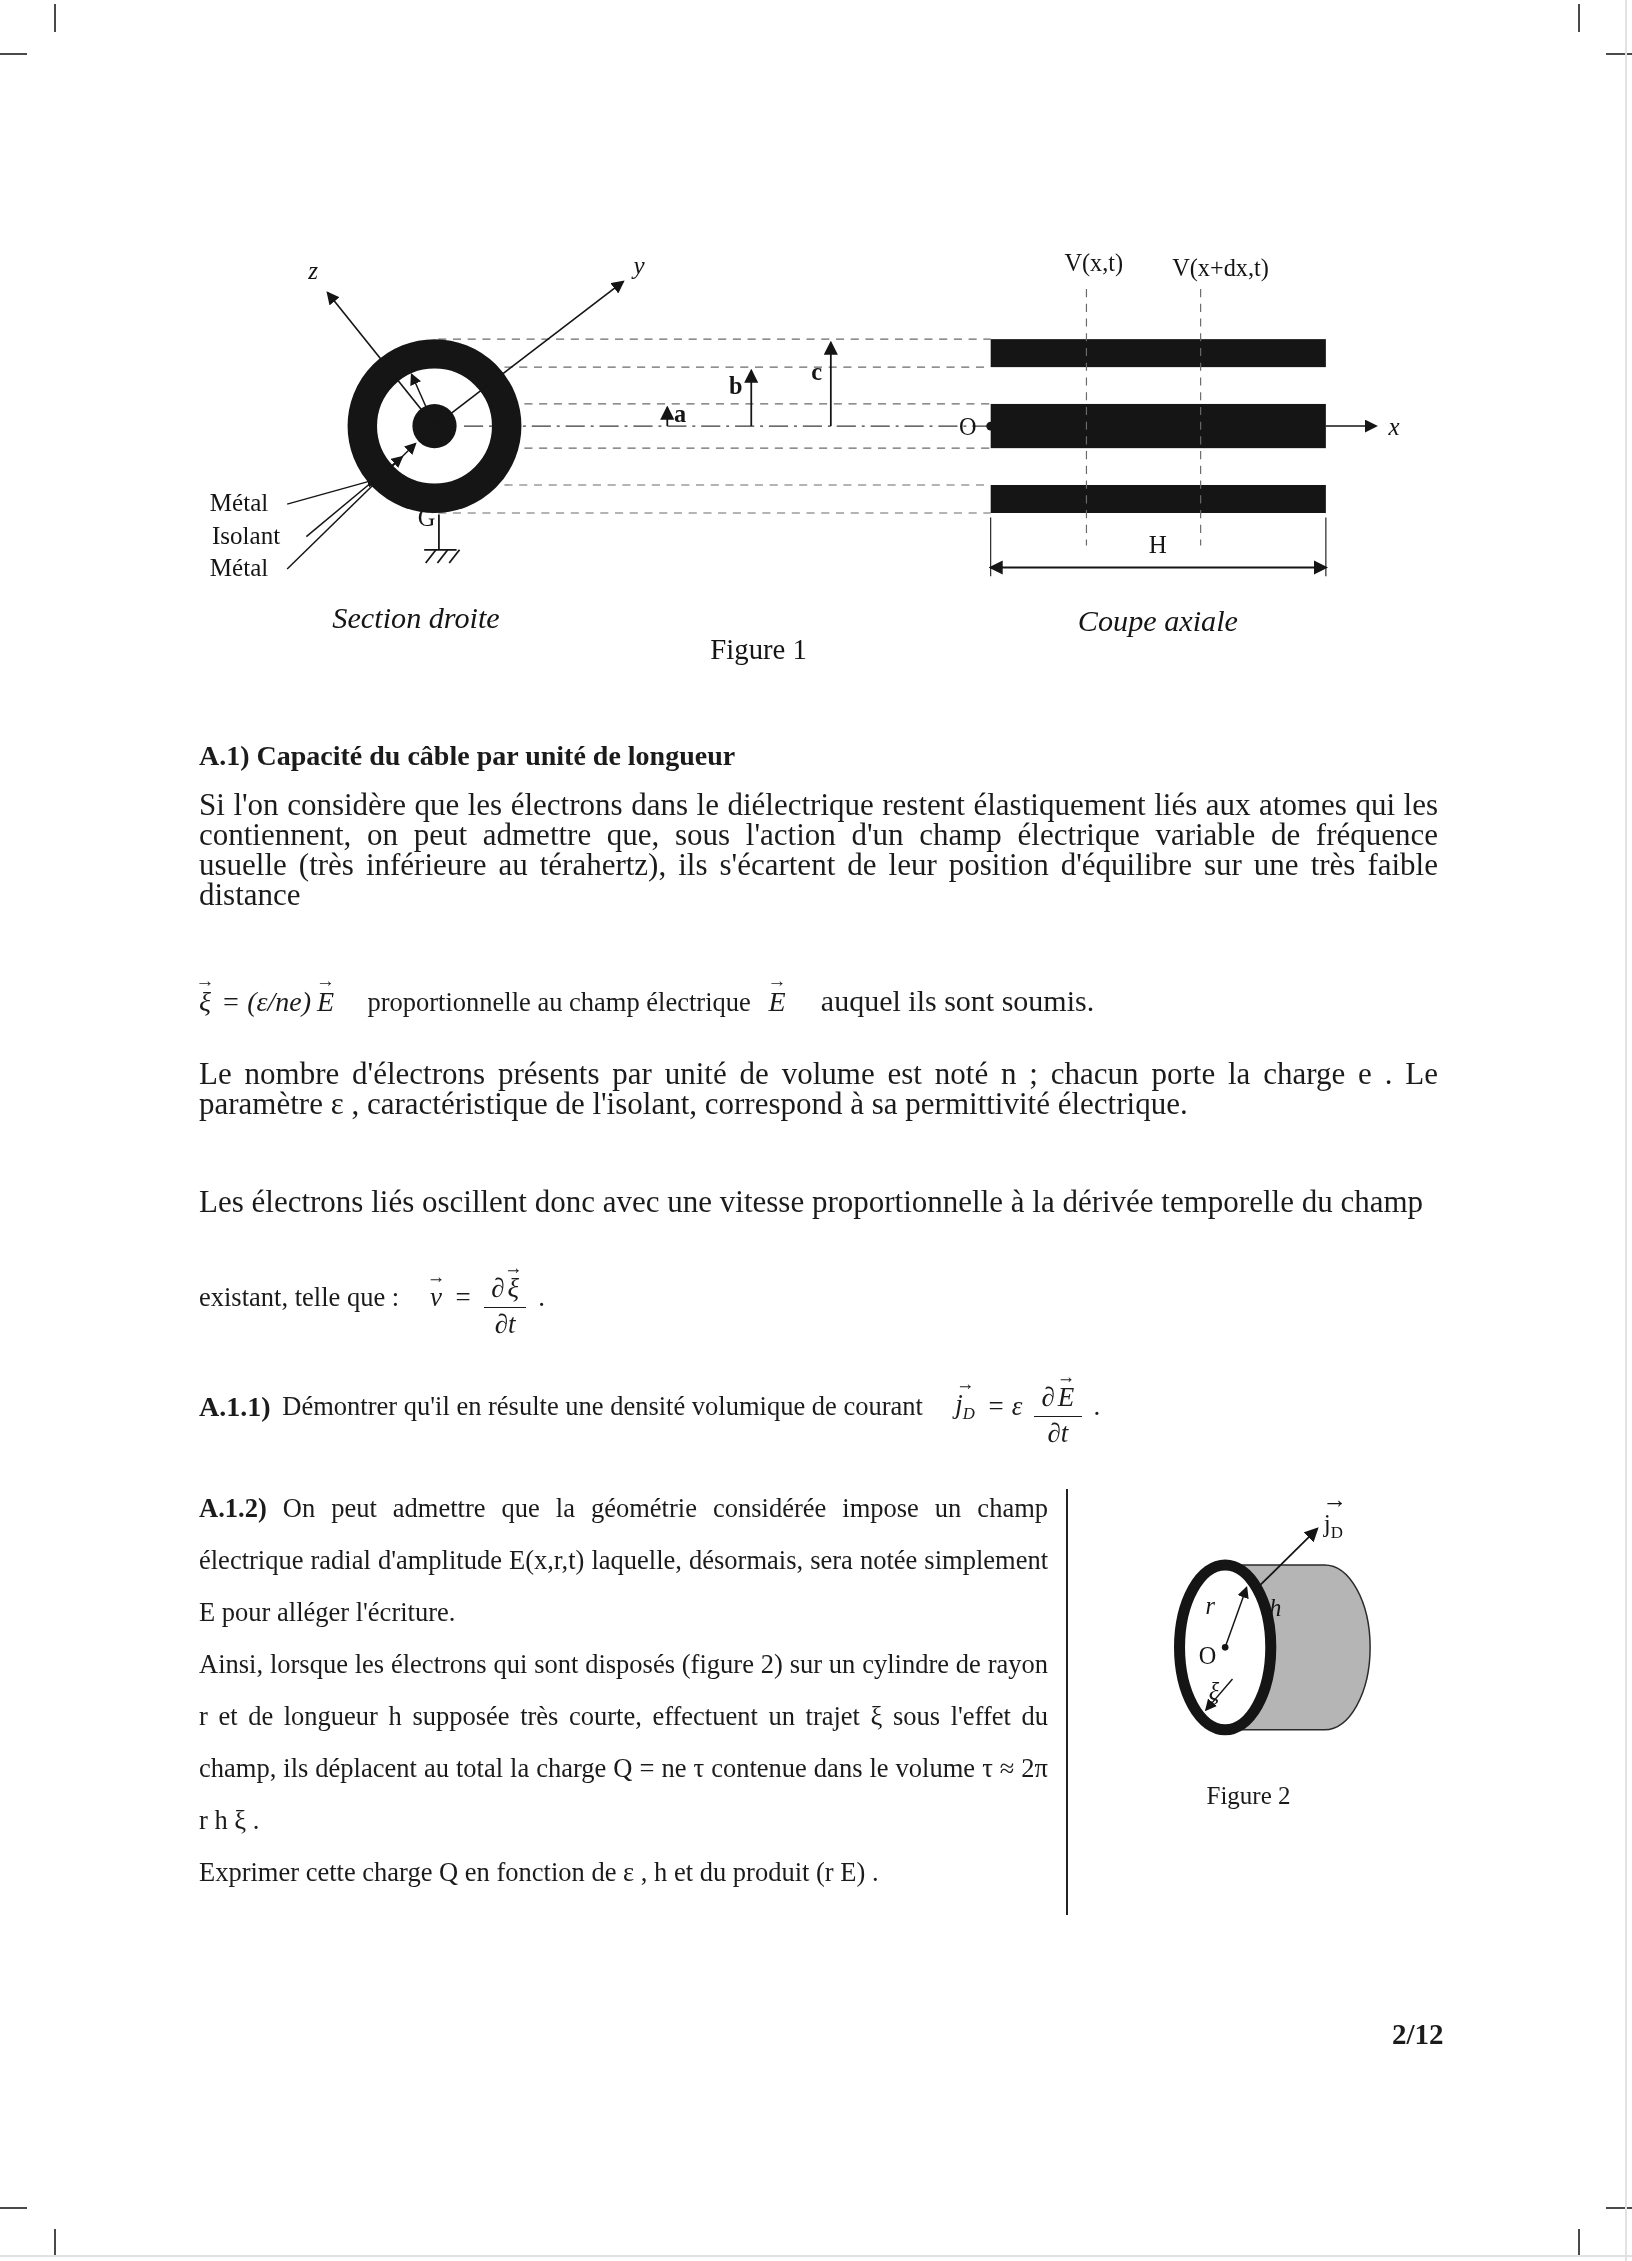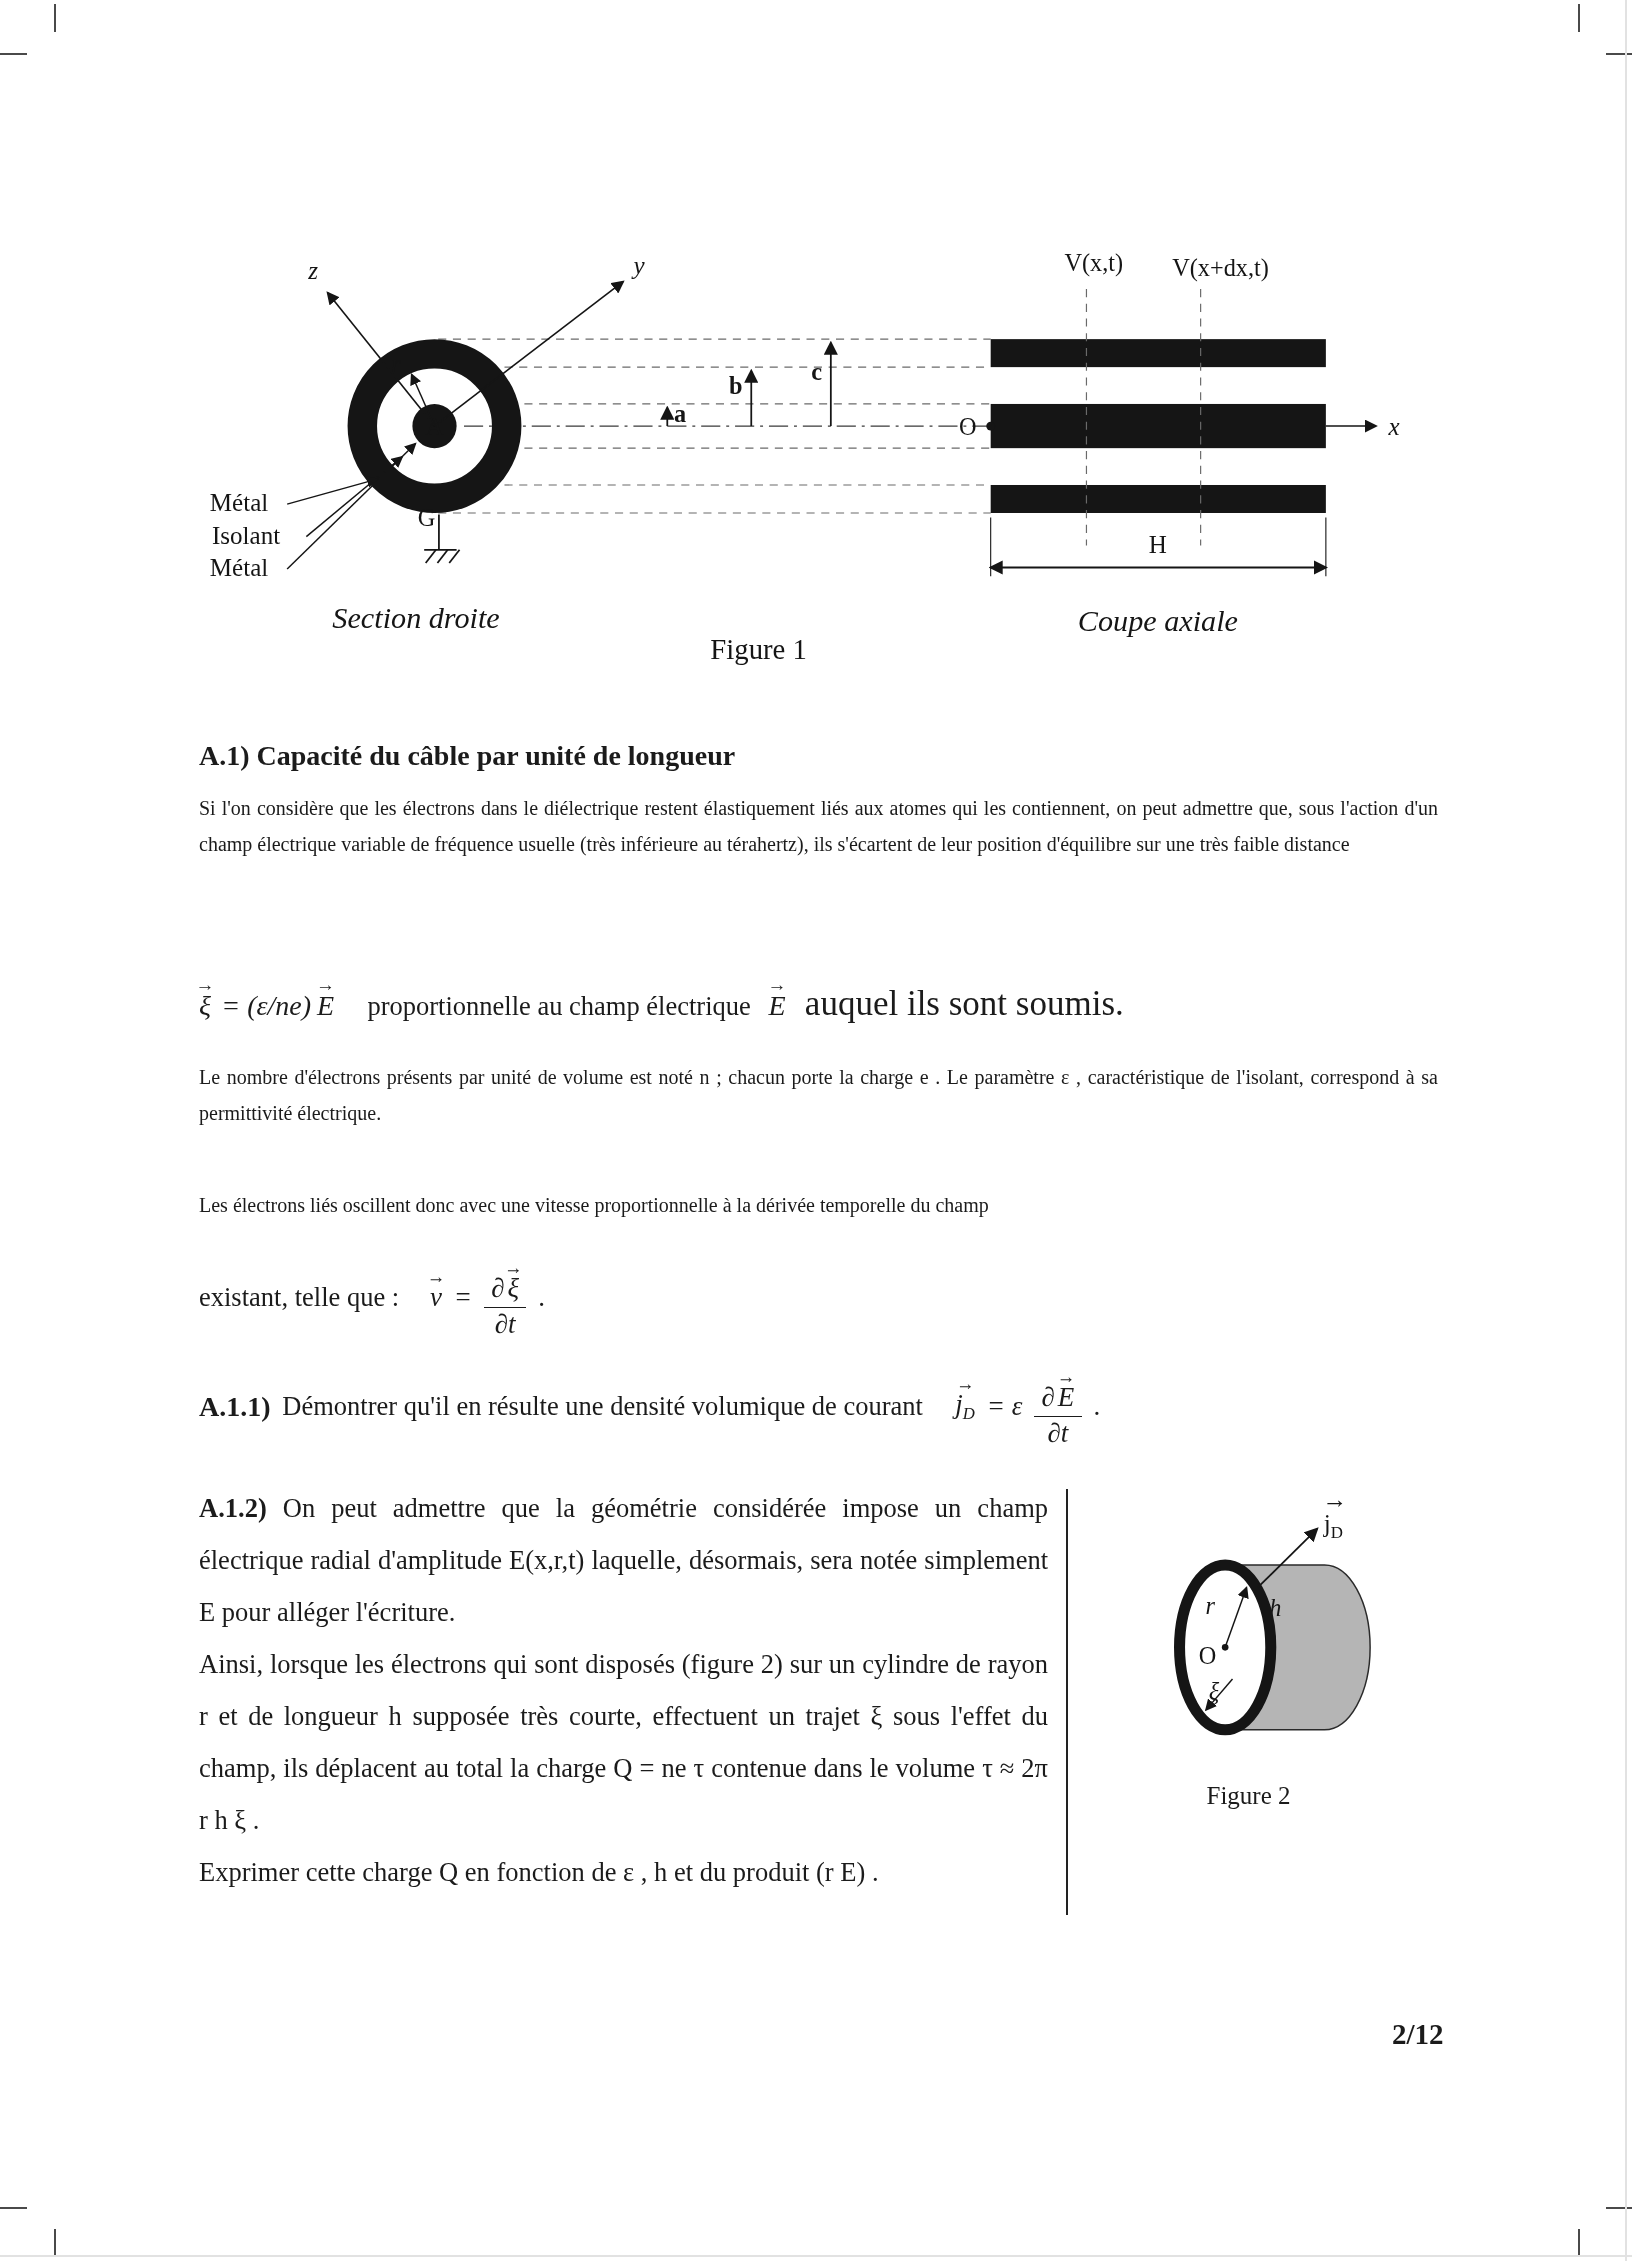--- a/index.html
+++ b/index.html
@@ -4,21 +4,21 @@
 <style>
   *{box-sizing:border-box}
   body{margin:0;background:#ffffff}
   .page{position:relative;width:1632px;height:2261px;background:#fff;overflow:hidden;
         font-family:"Liberation Serif","DejaVu Serif",serif;color:#1b1b1b}
   .abs{position:absolute}
   .mark{position:absolute;background:#4a4a4a}
   .scan-edge{position:absolute;background:#e2e2e2}
 
   .heading{font-size:28px;font-weight:bold}
-  .jtext{font-size:20px;line-height:36px;text-align:justify}
+  .jtext{font-size:31px;line-height:30px;text-align:justify}
   .nowrap{white-space:nowrap;text-align:left}
   .jpara{margin:0;font-size:26.5px;line-height:52px;text-align:justify}
 
   .eqrow{display:flex;align-items:baseline;gap:10.3px;font-size:28px;padding-top:20.6px;white-space:nowrap}
   .row-center{display:flex;align-items:center;gap:11.8px;font-size:27px;white-space:nowrap}
   .math{font-style:italic}
   .vec{position:relative;display:inline-block;font-style:italic}
   .vec .arr{position:absolute;left:50%;top:-0.8em;transform:translateX(-50%);font-size:0.68em;font-style:normal}
   .frac{display:inline-flex;flex-direction:column;align-items:center;vertical-align:middle}
   .frac .num{display:block;border-bottom:1.8px solid #1b1b1b;padding:17.7px 7.4px 2.9px;text-align:center}
@@ -144,21 +144,21 @@
   <div class="abs heading" style="left:199px;top:740px">A.1) Capacité du câble par unité de longueur</div>
 
   <div class="abs jtext" style="left:199px;top:790px;width:1239px">Si l'on considère que les électrons dans le diélectrique restent élastiquement liés aux atomes qui les contiennent, on peut admettre que, sous l'action d'un champ électrique variable de fréquence usuelle (très inférieure au térahertz), ils s'écartent de leur position d'équilibre sur une très faible distance</div>
 
   <div class="abs eqrow" style="left:199px;top:963px">
     <span class="vec"><span class="arr">→</span><span>ξ</span></span>
     <span class="math">= (ε/ne)</span>
     <span class="vec" style="margin-left:-4.4px"><span class="arr">→</span><span>E</span></span>
     <span style="font-size:26.5px;margin-left:23px">proportionnelle au champ électrique</span>
     <span class="vec" style="margin-left:7.4px"><span class="arr">→</span><span>E</span></span>
-    <span style="font-size:35px;margin-left:9px">auquel ils sont soumis.</span>
+    <span style="font-size:30px;margin-left:25px">auquel ils sont soumis.</span>
   </div>
 
   <div class="abs jtext" style="left:199px;top:1059px;width:1239px">Le nombre d'électrons présents par unité de volume est noté  n ; chacun porte la charge  e . Le paramètre  ε , caractéristique de l'isolant, correspond à sa permittivité électrique.</div>
 
   <div class="abs jtext nowrap" style="left:199px;top:1187px">Les électrons liés oscillent donc avec une vitesse proportionnelle à la dérivée temporelle du champ</div>
 
   <div class="abs row-center" style="left:199px;top:1252px;height:91px">
     <span style="font-size:26.5px">existant, telle que :</span>
     <span class="vec" style="margin-left:19px"><span class="arr">→</span><span>v</span></span>
     <span class="math">=</span>

